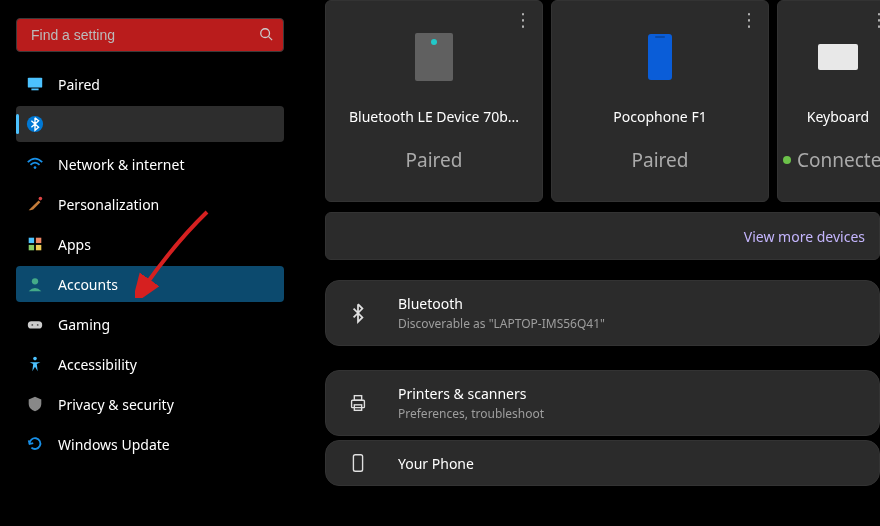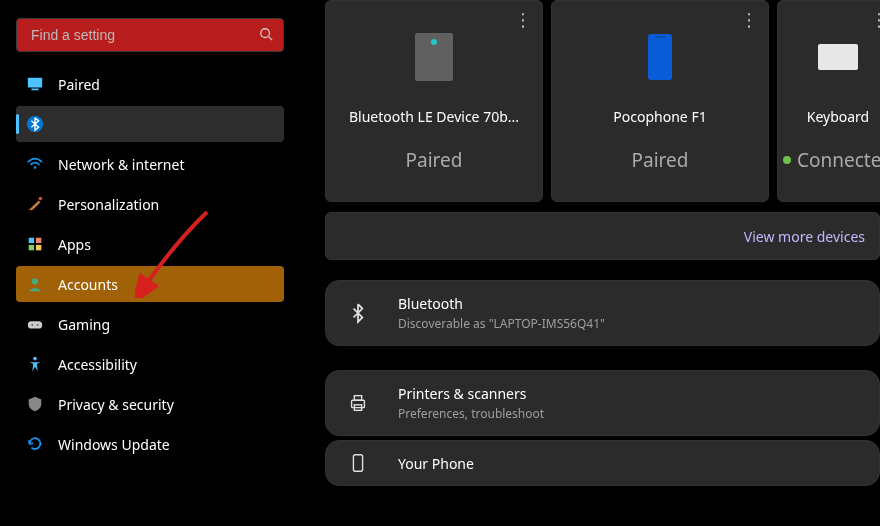--- a/index.html
+++ b/index.html
@@ -5,21 +5,21 @@
   html,body{margin:0;padding:0;background:#000;font-family:"Segoe UI",system-ui,sans-serif;color:#fff;overflow:hidden}
   #root{width:880px;height:526px;position:relative;background:#000}
   .sidebar{position:absolute;left:0;top:0;width:300px;height:526px;background:#000;display:flex;flex-direction:column}
   .search-wrap{padding:18px 16px 14px 16px}
   .search-box{display:flex;align-items:center;height:32px;border:1px solid #3a3a3a;border-radius:4px;background:#b91c1c;padding:0 10px 0 12px}
   .search-input{flex:1;background:transparent;border:none;outline:none;color:#fff;font-size:14px}
   .search-input::placeholder{color:#bbb}
   .nav{display:flex;flex-direction:column;gap:4px;padding:0 16px}
   .nav-item{display:flex;align-items:center;height:36px;border-radius:4px;padding:0 12px 0 10px;cursor:pointer;position:relative}
   .nav-item.selected{background:#2d2d2d}
-  .nav-item.hovered{background:#a16207}
+  .nav-item.hovered{background:#0c4a6e}
   .nav-item .accent{position:absolute;left:0;top:8px;bottom:8px;width:3px;border-radius:2px;background:#4cc2ff;display:none}
   .nav-item.selected .accent{display:block}
   .nav-item .icon{width:18px;height:18px;flex:0 0 18px;display:flex;align-items:center;justify-content:center;margin-right:14px;font-size:16px}
   .nav-item .label{font-size:14px;color:#fff}
   .main{position:absolute;left:325px;top:0;width:555px;height:526px;overflow:hidden}
   .device-cards{display:flex;gap:8px}
   .card{width:216px;height:200px;background:#2b2b2b;border:1px solid #333;border-radius:6px;position:relative;display:flex;flex-direction:column;align-items:center}
   .card-menu{position:absolute;top:2px;right:6px;font-size:18px;color:#bbb;padding:4px;cursor:pointer}
   .card-thumb{margin-top:28px;display:flex;align-items:center;justify-content:center;height:56px}
   .card-title{margin-top:22px;font-size:14px;font-weight:400;text-align:center;max-width:180px;white-space:nowrap;overflow:hidden;text-overflow:ellipsis}

